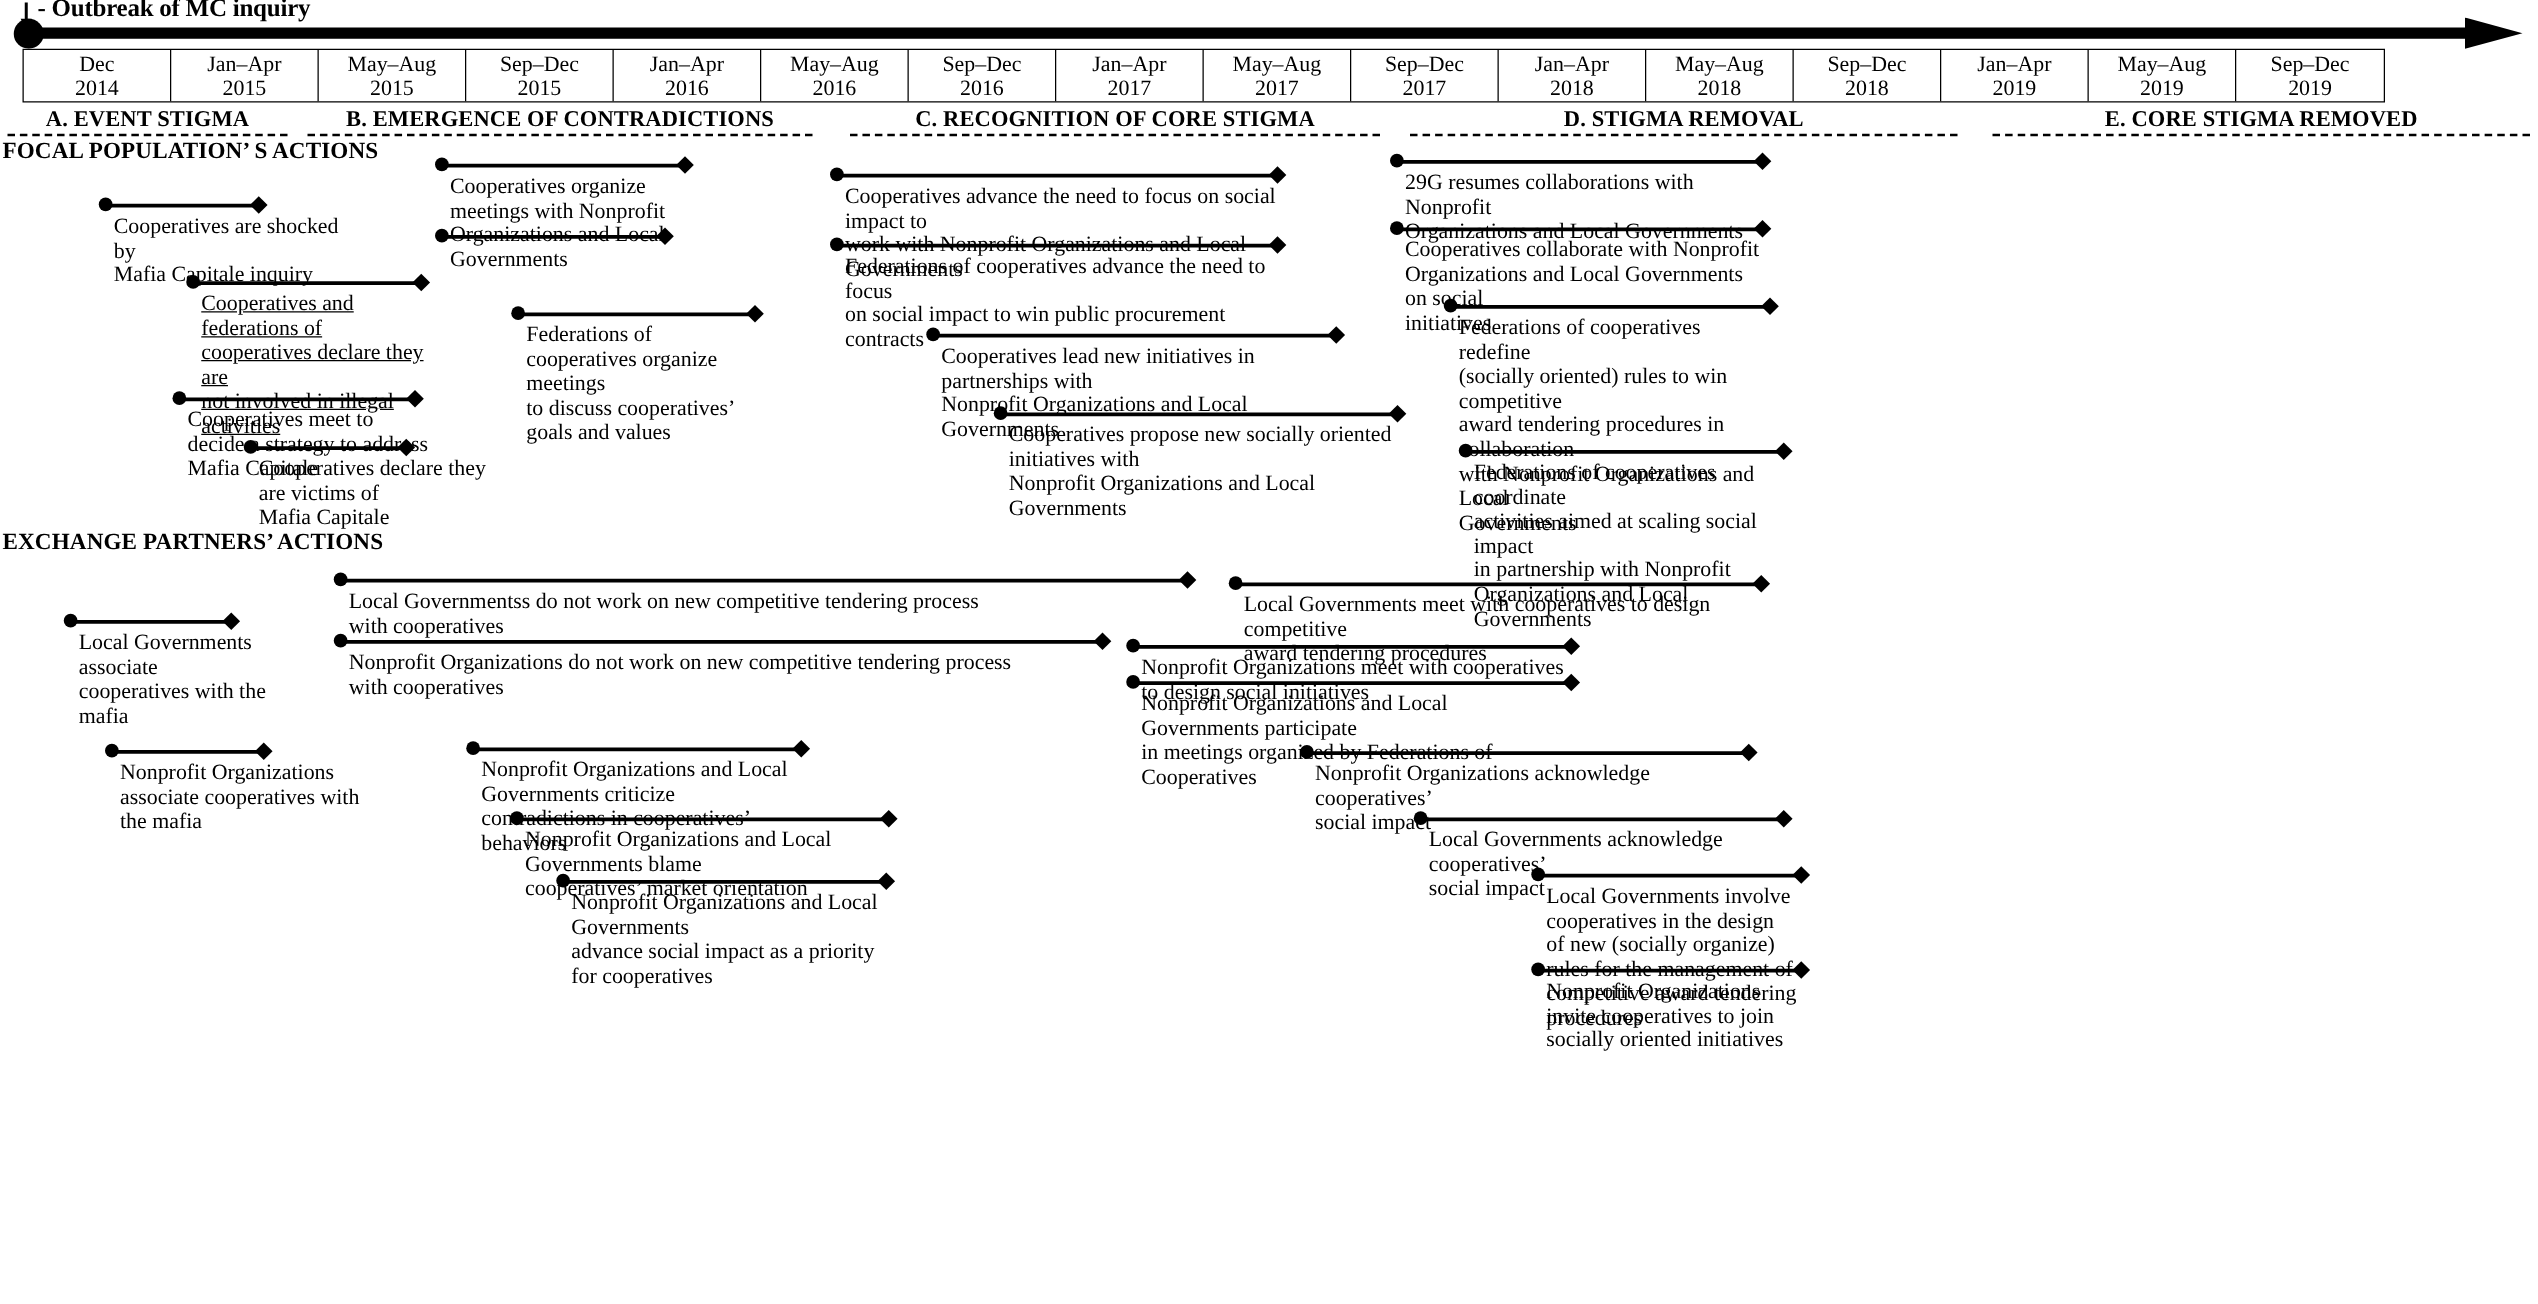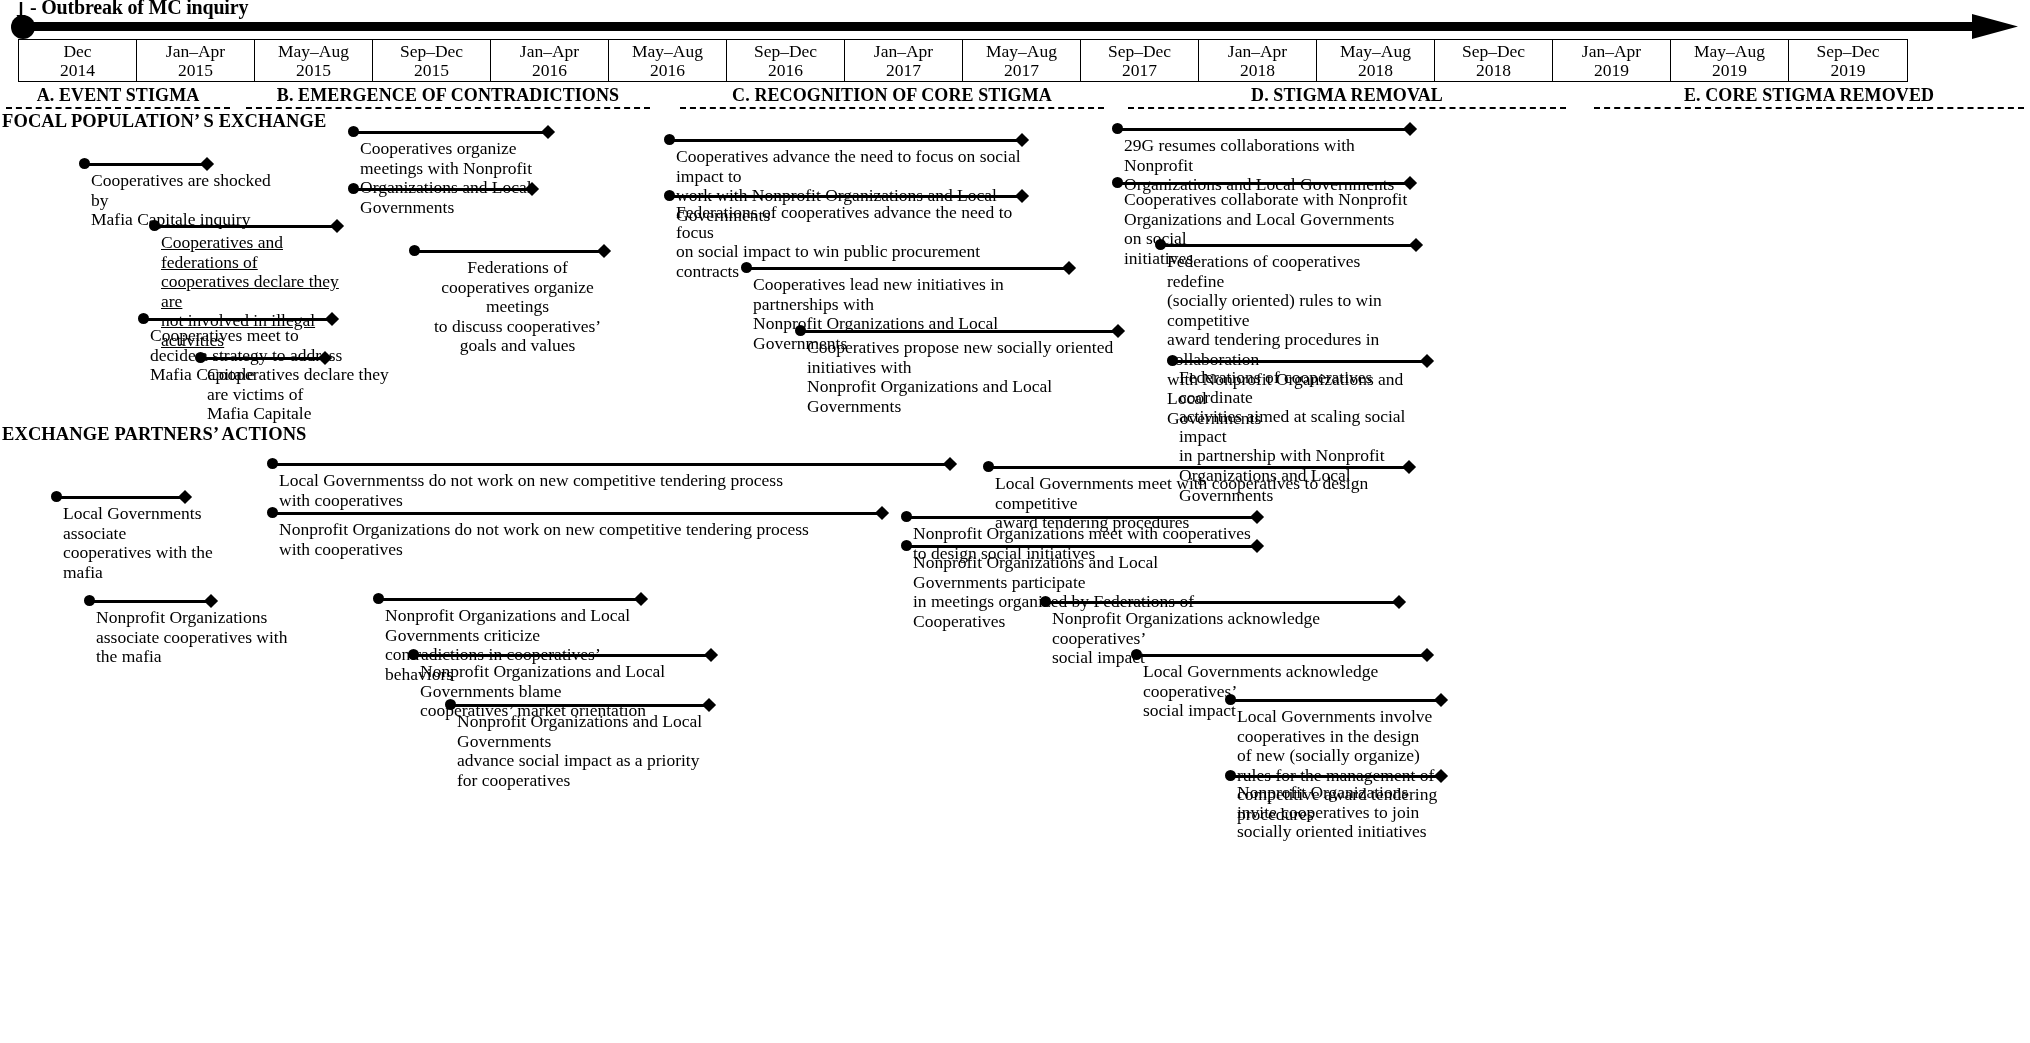--- a/index.html
+++ b/index.html
@@ -200,21 +200,21 @@
     </div>
 
   <div id="phase-labels">
       <div class="phase-label" style="left: 6px; width: 224px; top: 85px;">A. EVENT STIGMA</div>
       <div class="phase-label" style="left: 246px; width: 404px; top: 85px;">B. EMERGENCE OF CONTRADICTIONS</div>
       <div class="phase-label" style="left: 680px; width: 424px; top: 85px;">C. RECOGNITION OF CORE STIGMA</div>
       <div class="phase-label" style="left: 1128px; width: 438px; top: 85px;">D. STIGMA REMOVAL</div>
       <div class="phase-label" style="left: 1594px; width: 430px; top: 85px;">E. CORE STIGMA REMOVED</div>
     </div>
 
-  <div class="section-heading" style="left:2px; top:111px;">FOCAL POPULATION’ S EXCHANGE</div>
+  <div class="section-heading" style="left:2px; top:111px;">FOCAL POPULATION’ S ACTIONS</div>
   <div class="section-heading" style="left:2px; top:424px;">EXCHANGE PARTNERS’ ACTIONS</div>
 
   <div id="focal-events">
       <div class="event" style="left: 84px; top: 158px; width: 200px;">
         <div class="bar" style="width: 122px;">
           <div class="line"></div>
           <div class="cap-start"></div>
           <div class="cap-end"></div>
         </div>
         <div class="label">Cooperatives are shocked by
@@ -256,21 +256,21 @@
         <div class="label">Cooperatives organize meetings with Nonprofit
 Organizations and Local Governments</div>
       </div>
       <div class="event" style="left: 353px; top: 183px; width: 200px;">
         <div class="bar" style="width: 178px;">
           <div class="line"></div>
           <div class="cap-start"></div>
           <div class="cap-end"></div>
         </div>
       </div>
-      <div class="event" style="left: 414px; top: 245px; width: 200px; text-align: center;">
+      <div class="event" style="left: 414px; top: 245px; width: 200px;">
         <div class="bar" style="width: 189px;">
           <div class="line"></div>
           <div class="cap-start"></div>
           <div class="cap-end"></div>
         </div>
         <div class="label">Federations of cooperatives organize meetings
 to discuss cooperatives’ goals and values</div>
       </div>
       <div class="event" style="left: 669px; top: 134px; width: 352px;">
         <div class="bar" style="width: 352px;">

